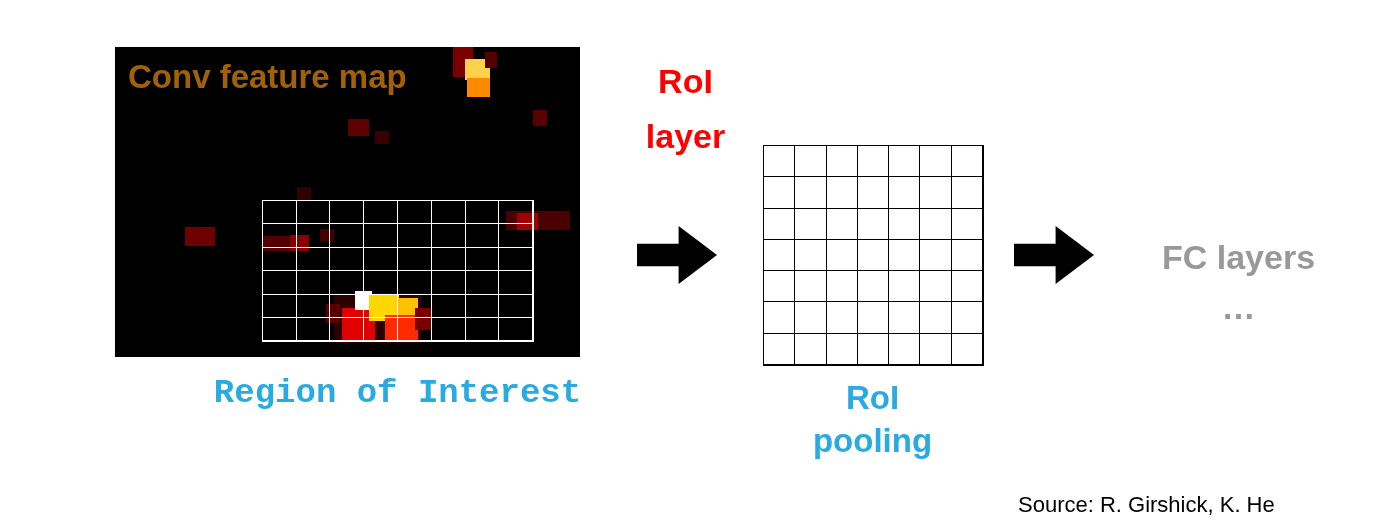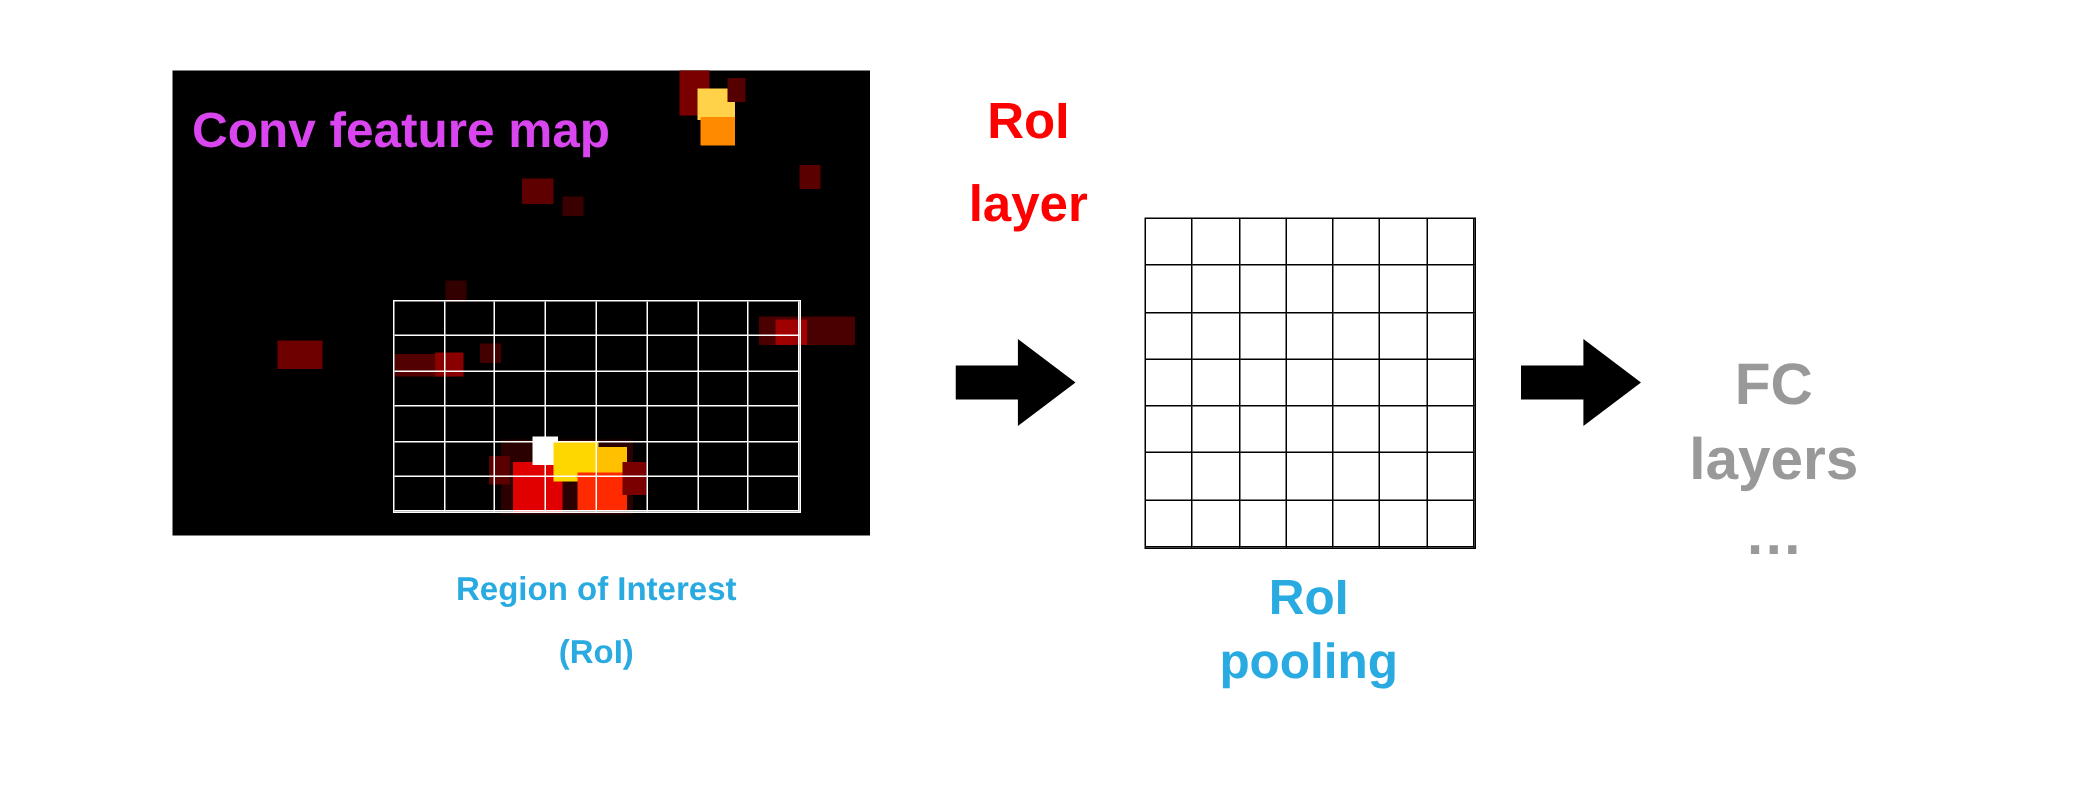--- a/index.html
+++ b/index.html
@@ -7,33 +7,33 @@
     position:relative;width:1395px;height:526px;background:#ffffff;
     font-family:"Liberation Sans",sans-serif;overflow:hidden;
   }
   
   .feature-map{
     position:absolute;left:115px;top:47px;width:465px;height:310px;
     background:var(--feature-map-bg,#000000);
   }
   .spot{position:absolute;z-index:1;}
   .fm-title{
-    position:absolute;left:13px;top:21px;z-index:3;
-    color:#d946ef;font-size:33px;font-weight:bold;white-space:nowrap;
+    position:absolute;left:13px;top:11px;z-index:3;
+    color:#a16207;font-size:33px;font-weight:bold;white-space:nowrap;
   }
   
   .roi-grid{
     position:absolute;left:31.6%;top:49.4%;width:58.1%;height:45.2%;
     display:grid;z-index:2;border:1px solid var(--grid-line-white,#ffffff);
   }
   .roi-grid .cell{border-right:1px solid var(--grid-line-white,#ffffff);border-bottom:1px solid var(--grid-line-white,#ffffff);}
   
   .region-label{
     position:absolute;left:165px;top:372px;width:465px;text-align:center;
-    color:var(--roi-text,#29ABE2);font-size:22px;font-weight:bold;line-height:42px;
+    color:var(--roi-text,#29ABE2);font-size:34px;font-weight:bold;line-height:42px;font-family:Liberation Mono, monospace;
   }
   
   .pooling-label{
     position:absolute;left:593px;top:54px;width:185px;text-align:center;
     color:var(--pooling-text,#FF0000);font-size:34px;font-weight:bold;line-height:55px;
   }
   
   .arrow{position:absolute;color:var(--arrow,#000000);}
   .arrow1{left:637px;top:226px;width:80px;height:58px;}
   .arrow2{left:1014px;top:226px;width:80px;height:58px;}
@@ -42,22 +42,22 @@
     position:absolute;left:763px;top:145px;width:219px;height:219px;
     display:grid;background:#ffffff;border:1px solid var(--grid-line-black,#000000);
   }
   .roi-feature-grid .cell{border-right:1px solid var(--grid-line-black,#000000);border-bottom:1px solid var(--grid-line-black,#000000);}
   .roi-feature-label{
     position:absolute;left:763px;top:376px;width:219px;text-align:center;
     color:var(--roi-text,#29ABE2);font-size:33px;font-weight:bold;line-height:43px;
   }
   
   .fc-label{
-    position:absolute;left:1095px;top:232px;width:175px;text-align:center;
-    color:var(--fc-text,#999999);font-size:39px;font-weight:bold;line-height:50px;
+    position:absolute;left:1151px;top:232px;width:175px;text-align:center;
+    color:var(--fc-text,#999999);font-size:34px;font-weight:bold;line-height:50px;
   }
   
   .source{
     position:absolute;left:1018px;top:492px;
     color:#000000;font-size:22px;white-space:nowrap;
   }
 </style>
 </head>
 <body>
 
@@ -134,21 +134,20 @@
       <div class="spot" style="left: 51.6%; top: 78.7%; width: 3.7%; height: 6.1%; background: rgb(255, 255, 255);"></div>
       <div class="spot" style="left: 54.6%; top: 79.7%; width: 6.5%; height: 8.7%; background: rgb(255, 215, 0);"></div>
       <div class="spot" style="left: 60.6%; top: 81%; width: 4.5%; height: 7.1%; background: rgb(255, 192, 0);"></div>
       <div class="spot" style="left: 58.1%; top: 86.5%; width: 7.1%; height: 8.1%; background: rgb(255, 42, 0);"></div>
       <div class="spot" style="left: 64.6%; top: 84.2%; width: 3.4%; height: 7.1%; background: rgb(122, 0, 0);"></div>
       <div class="spot" style="left: 45.4%; top: 82.9%; width: 3%; height: 6.1%; background: rgb(90, 0, 0);"></div>
     </div>
 
   <div class="region-label">
     <div>Region of Interest</div>
-    <div>(RoI)</div>
   </div>
 
   <div class="pooling-label">
     <div>RoI</div>
     <div>layer</div>
   </div>
 
   <svg class="arrow arrow1" viewBox="0 0 100 72" preserveAspectRatio="none" aria-hidden="true">
     <polygon points="0,22 52,22 52,0 100,36 52,72 52,50 0,50" fill="currentColor"></polygon>
   </svg>
@@ -212,14 +211,15 @@
 
   <svg class="arrow arrow2" viewBox="0 0 100 72" preserveAspectRatio="none" aria-hidden="true">
     <polygon points="0,22 52,22 52,0 100,36 52,72 52,50 0,50" fill="currentColor"></polygon>
   </svg>
 
   <div class="fc-label">
     <div>FC layers</div>
     <div>…</div>
   </div>
 
+  <div class="source">Source: R. Girshick, K. He</div>
 
 </div>
 
 </body></html>

